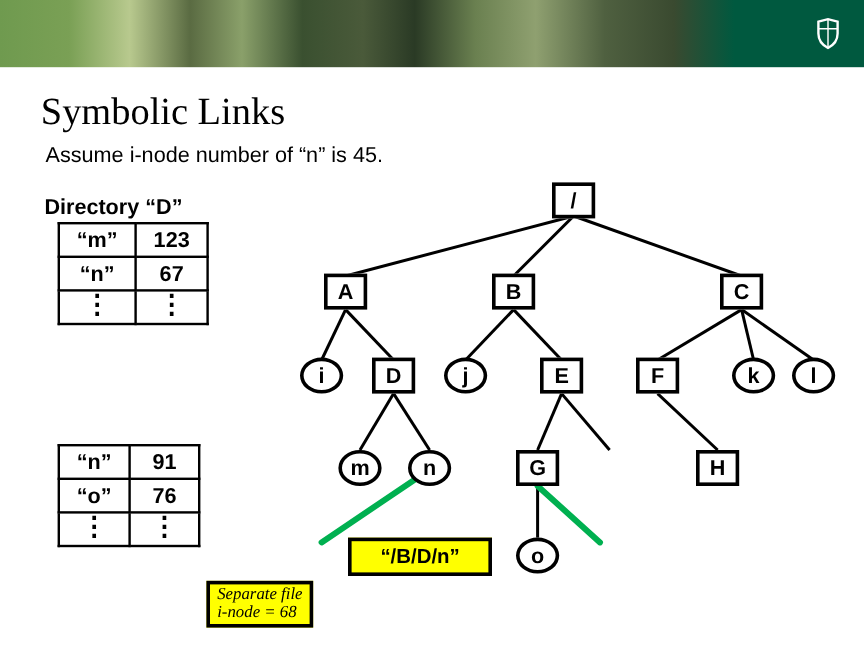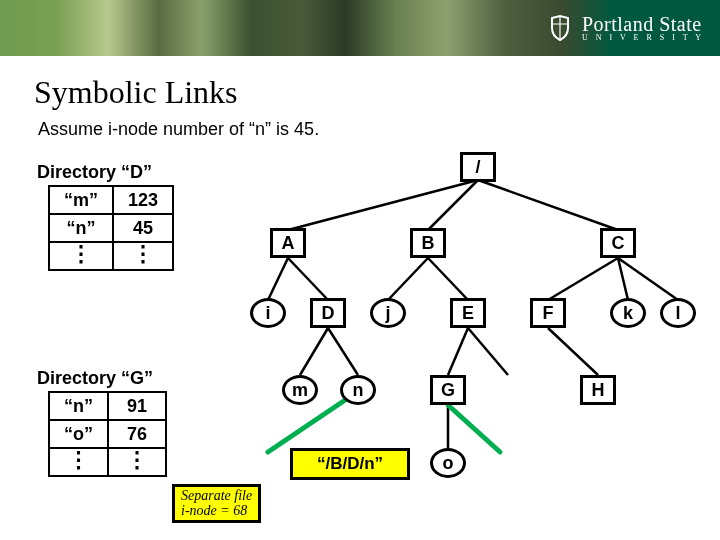--- a/index.html
+++ b/index.html
@@ -143,52 +143,47 @@
 <div class="banner">
   <div class="brand">
     <span class="brand-logo">
       <svg viewBox="0 0 28 28">
           <g fill="none" stroke="#fff" stroke-width="2">
         <path d="M6 4 L14 2 L22 4 L22 14 Q22 22 14 26 Q6 22 6 14 Z"></path>
         <path d="M14 2 L14 26 M6 10 L22 10" stroke-width="1.2"></path>
       </g>
         </svg>
     </span>
-    <span class="brand-text">
-      <div class="brand-name">Portland State</div>
-      <div class="brand-sub">U N I V E R S I T Y</div>
-    </span>
   </div>
 </div>
 
 <div class="title">Symbolic Links</div>
 <div class="assume">Assume i-node number of “n” is 45.</div>
 
 <div class="dir-d">
   <div class="dir-label">Directory “D”</div>
   <table class="tbl">
     <tbody>
         <tr>
       <td>“m”</td>
       <td>123</td>
     </tr>
     <tr>
       <td>“n”</td>
-      <td>45</td>
+      <td>67</td>
     </tr>
     <tr>
       <td class="dots">⋮</td>
       <td class="dots">⋮</td>
     </tr>
   </tbody>
     </table>
 </div>
 
 <div class="dir-g">
-  <div class="dir-label">Directory “G”</div>
   <table class="tbl">
     <tbody>
         <tr>
       <td>“n”</td>
       <td>91</td>
     </tr>
     <tr>
       <td>“o”</td>
       <td>76</td>
     </tr>

